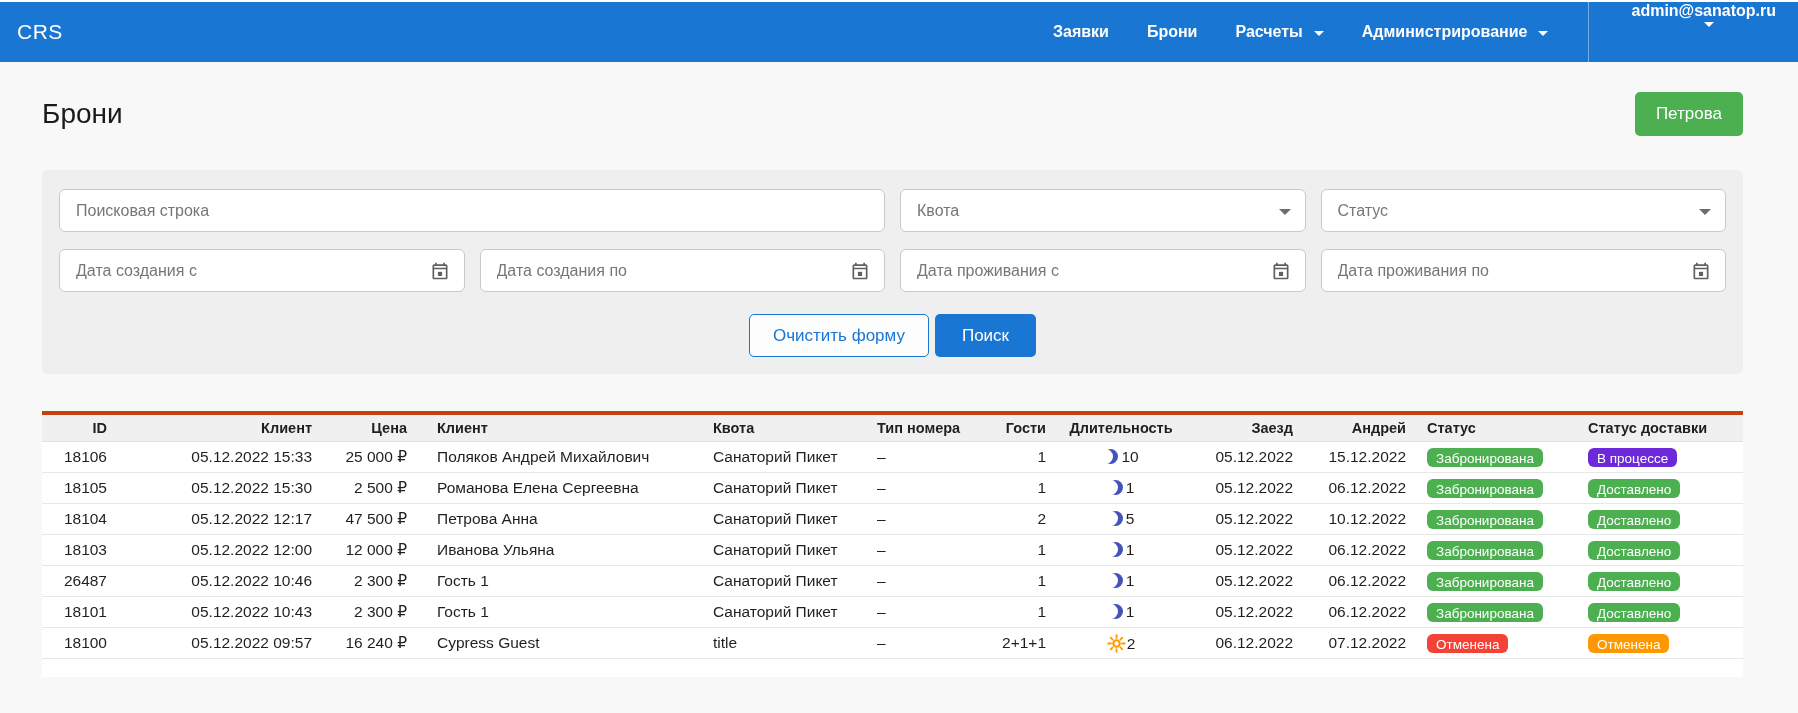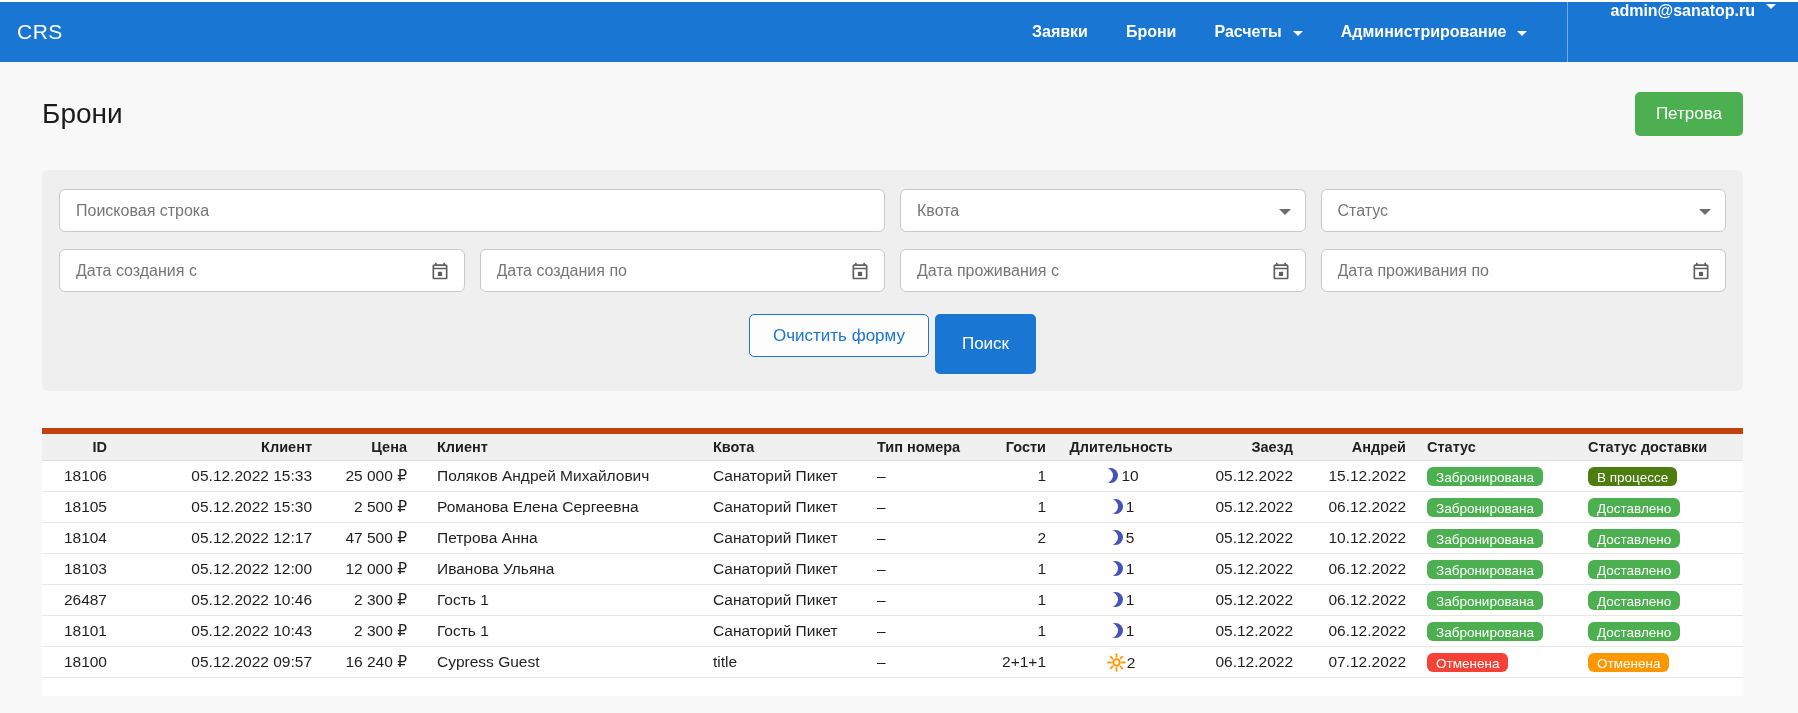--- a/index.html
+++ b/index.html
@@ -8,47 +8,47 @@
 
   
   .topstrip { height:2px; background:#ffffff; }
   .navbar { height:60px; background:#1976d2; display:flex; align-items:stretch; color:#fff; padding-left:17px; }
   .brand { font-size:21px; font-weight:500; letter-spacing:.5px; display:flex; align-items:center; cursor:pointer; }
   .nav-spacer { flex:1; }
   .nav { display:flex; align-items:stretch; }
   .nav-item { display:flex; align-items:center; margin-left:38px; font-size:16px; font-weight:600; cursor:pointer; color:#fff; text-decoration:none; }
   .caret-w { width:0; height:0; border-left:5px solid transparent; border-right:5px solid transparent; border-top:5px solid #fff; margin-left:11px; margin-top:2px; }
   .nav-divider { width:1px; background:rgba(255,255,255,.4); margin-left:40px; }
-  .user-menu { display:flex; font-size:16px; font-weight:600; padding:0 22px 12px 42px; cursor:pointer; color:#fff; text-decoration:none; }
+  .user-menu { display:flex; align-items:center; font-size:16px; font-weight:600; padding:0 22px 12px 42px; cursor:pointer; color:#fff; text-decoration:none;flex-direction:column; }
 
   
   .page { padding:0 55px 0 42px; }
   .page-head { margin-top:30px; display:flex; justify-content:space-between; align-items:center; }
   h1.page-title { font-size:28px; font-weight:400; color:#1a1a1a; }
   .btn { border:none; border-radius:5px; font-family:inherit; font-size:17px; cursor:pointer; }
   .btn-create { background:#4caf50; color:#fff; height:44px; padding:0 21px; font-weight:400; }
 
   
   .filters { margin-top:34px; background:#efefef; border-radius:6px; padding:19px 17px 17px 17px; }
   .filter-grid { display:grid; grid-template-columns:repeat(4,1fr); column-gap:15px; row-gap:17px; }
   .span2 { grid-column:span 2; }
   .input { height:43px; background:#fff; border:1px solid #c9c9c9; border-radius:6px; display:flex; align-items:center; padding:0 14px 0 16px; font-size:16px; color:#4a4a4a; position:relative; }
   .input input { border:none; outline:none; background:transparent; flex:1; font-family:Liberation Sans, sans-serif; font-size:16px; color:#4a4a4a; min-width:0; }
   .input input::placeholder { color:#767676; opacity:1; }
   .ph { color:#767676; flex:1; }
   .caret-d { width:0; height:0; border-left:6px solid transparent; border-right:6px solid transparent; border-top:6px solid #6d6d6d; margin-top:2px; }
   .cal-icon { flex:none; margin-left:8px; display:flex; }
   .filter-actions { margin-top:22px; display:flex; justify-content:center; gap:6px; }
   .btn-clear { background:#fdfdfd; color:#1976d2; border:1px solid #1976d2; height:43px; padding:0 23px; font-weight:500; }
-  .btn-search { background:#1976d2; color:#fff; height:60px; padding:0 27px; font-weight:500; }
+  .btn-search { background:#1976d2; color:#fff; height:43px; padding:0 27px; font-weight:500; }
 
   
   .table-wrap { margin-top:37px; background:#fff; padding-bottom:18px; }
   table { border-collapse:collapse; table-layout:fixed; width:1701px; }
-  thead th { background:#f0f0f0; border-top:6px solid #c2410c; border-bottom:1px solid #e0e0e0; font-size:14.5px; font-weight:700; color:#1f1f1f; padding:5px 10px; white-space:nowrap; }
+  thead th { background:#f0f0f0; border-top:4px solid #c2410c; border-bottom:1px solid #e0e0e0; font-size:14.5px; font-weight:700; color:#1f1f1f; padding:5px 10px; white-space:nowrap; }
   tbody td { border-bottom:1px solid #e7e7e7; font-size:15.5px; color:#1f1f1f; padding:4px 10px; height:31px; white-space:nowrap; overflow:hidden; }
   .al-r { text-align:right; } .al-l { text-align:left; } .al-c { text-align:center; }
   th:nth-child(4), td:nth-child(4) { padding-left:20px; }
   th:nth-child(5), td:nth-child(5) { padding-left:18px; }
   th:nth-child(6), td:nth-child(6) { padding-left:12px; }
   th:nth-child(11), td:nth-child(11) { padding-left:11px; }
   .badge { display:inline-block; padding:2px 9px 0 9px; border-radius:6px; color:#fff; font-size:13.5px; line-height:17px; font-weight:400; }
   .moon { display:inline-block; width:15px; height:15px; border-radius:50%; box-shadow:inset -5px 0 0 0 #4453b9; vertical-align:-2px; margin-right:3px; }
   .dur-val { vertical-align:0; }
   td .sun-svg { vertical-align:-4px; margin-right:1px; }
@@ -187,21 +187,21 @@
             <td class="al-r">05.12.2022 15:33</td>
             <td class="al-r">25 000 ₽</td>
             <td class="al-l">Поляков Андрей Михайлович</td>
             <td class="al-l">Санаторий Пикет</td>
             <td class="al-l">–</td>
             <td class="al-r">1</td>
             <td class="al-c"><span class="moon"></span><span class="dur-val">10</span></td>
             <td class="al-r">05.12.2022</td>
             <td class="al-r">15.12.2022</td>
             <td class="al-l"><span class="badge" style="background: rgb(76, 175, 80);">Забронирована</span></td>
-            <td class="al-l"><span class="badge" style="background: #4d7c0f; text-align: center;">В процессе</span></td>
+            <td class="al-l"><span class="badge" style="background: #6d28d9; text-align: center;">В процессе</span></td>
           </tr>
           <tr>
             <td class="al-r">18105</td>
             <td class="al-r">05.12.2022 15:30</td>
             <td class="al-r">2 500 ₽</td>
             <td class="al-l">Романова Елена Сергеевна</td>
             <td class="al-l">Санаторий Пикет</td>
             <td class="al-l">–</td>
             <td class="al-r">1</td>
             <td class="al-c"><span class="moon"></span><span class="dur-val">1</span></td>

